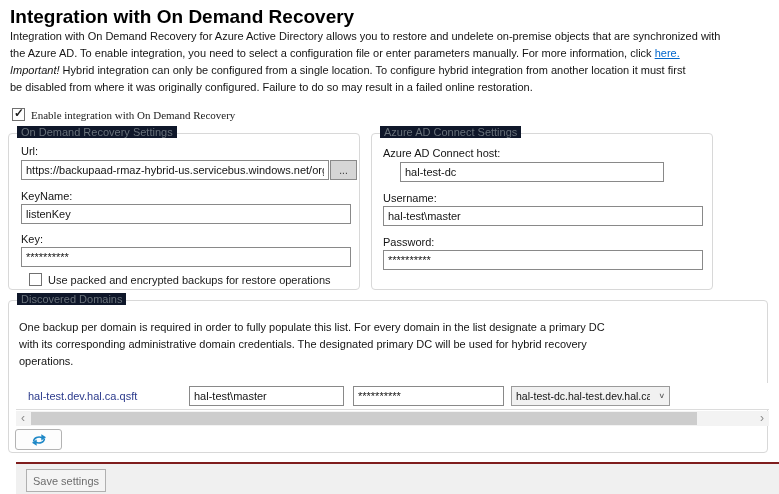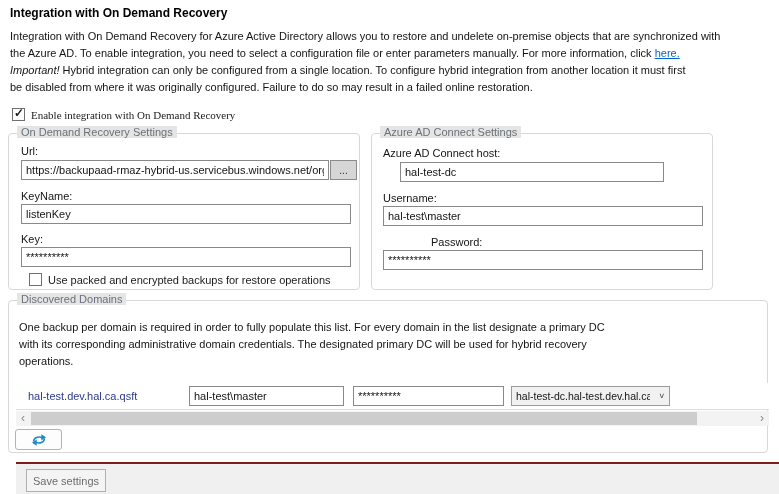--- a/index.html
+++ b/index.html
@@ -1,35 +1,35 @@
 <!DOCTYPE html>
 <html><head>
 <meta charset="utf-8">
 <style>
   * { margin:0; padding:0; box-sizing:border-box; }
   html,body { background:#ffffff; }
   body { font-family:"Liberation Sans", sans-serif; }
   .app { position:relative; width:779px; height:494px; background:#ffffff; overflow:hidden;
          font-size:11px; color:#1a1a1a; }
 
-  .title { position:absolute; left:10px; top:6px; font-size:12px; font-weight:bold; color:#000; }
+  .title { position:absolute; left:10px; top:6px; font-size:19px; font-weight:bold; color:#000; }
   .para { position:absolute; left:10px; line-height:16.5px; color:#141414; }
   #intro { top:28px; width:722px; }
   #important { top:62px; width:676px; }
   .em { font-style:italic; }
   .link { color:#0066cc; text-decoration:underline; cursor:pointer; }
 
   .cb-row { position:absolute; display:flex; align-items:center; gap:6px; cursor:default; }
   #enable-row { left:12px; top:108px;font-family:Liberation Serif, serif; }
   .cb { width:13px; height:13px; border:1px solid #707070; background:#fff; position:relative; flex:0 0 auto; }
   .cb[data-checked="true"]::after { content:"✓"; position:absolute; left:1px; top:-2px;
       font-size:12px; font-weight:bold; color:#1c1c1c; line-height:13px; }
 
   .group { position:absolute; border:1px solid #d8d8d8; border-radius:4px; background:#fff; }
-  .legend { position:absolute; top:-8px; left:8px; background:#e5e5e5; padding:0 4px; color:#68717a; white-space:nowrap; }
+  .legend { position:absolute; top:-8px; left:8px; background:#0f172a; padding:0 4px; color:#68717a; white-space:nowrap; }
   #group-odr { left:8px;   top:133px; width:352px; height:157px; }
   #group-aad { left:371px; top:133px; width:342px; height:157px; }
   #group-dd  { left:8px;   top:300px; width:760px; height:153px; }
 
   .flabel { position:absolute; color:#141414; white-space:nowrap; }
   .tin { position:absolute; height:20px; border:1px solid #898989; background:#fff;
          font-family:"Liberation Sans", sans-serif; font-size:11px; color:#141414; padding:1px 4px; }
 
   
   #odr-url-label { left:12px; top:11px; }
@@ -40,21 +40,21 @@
   #odr-keyname-input { left:12px; top:70px; width:330px; }
   #odr-key-label { left:12px; top:99px; }
   #odr-key-input { left:12px; top:113px; width:330px; }
   #packed-row { left:12px; top:139px; }
 
   
   #aad-host-label { left:11px; top:13px; }
   #aad-host-input { left:28px; top:28px; width:264px; }
   #aad-user-label { left:11px; top:58px; }
   #aad-user-input { left:11px; top:72px; width:320px; }
-  #aad-pass-label { left:11px; top:102px;margin-left:48px; }
+  #aad-pass-label { left:11px; top:102px; }
   #aad-pass-input { left:11px; top:116px; width:320px; }
 
   
   #dd-desc { position:absolute; left:10px; top:18px; width:600px; line-height:17px; color:#141414; }
 
   .ddt-header { position:absolute; left:7px; top:59px; width:753px; height:23px;
       display:grid; grid-template-columns:171px 161px 152px 173px 1fr;
       border:1px solid #c6c6c6; background:#fff; }
   .hcell { border-right:1px solid #d2d2d2; padding:4px 0 0 6px; color:#1a1a1a;
            overflow:hidden; white-space:nowrap; }

